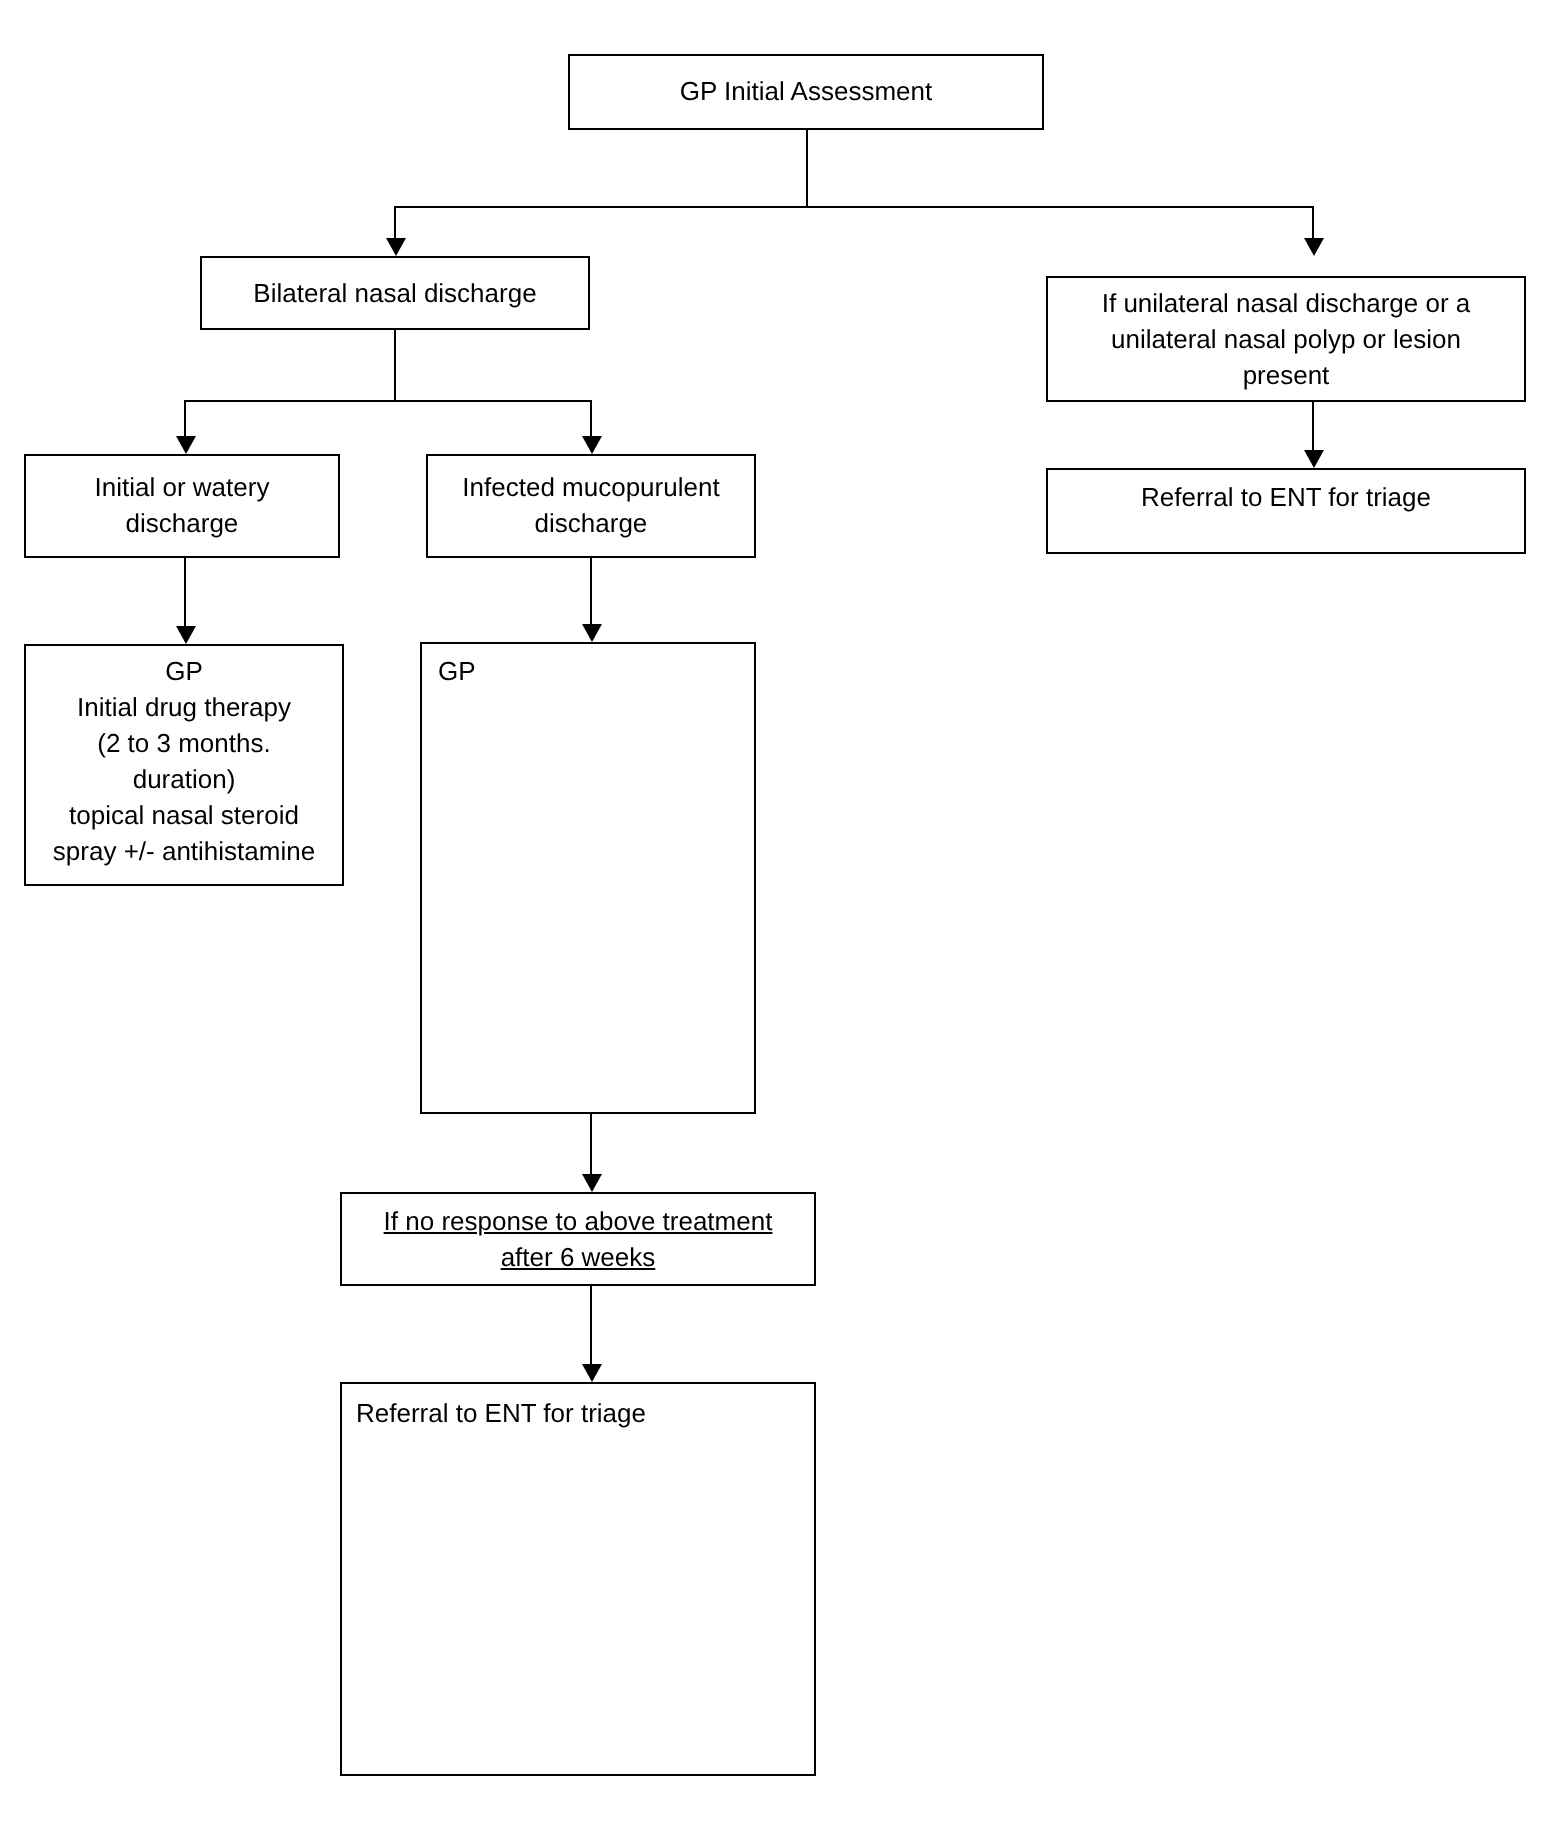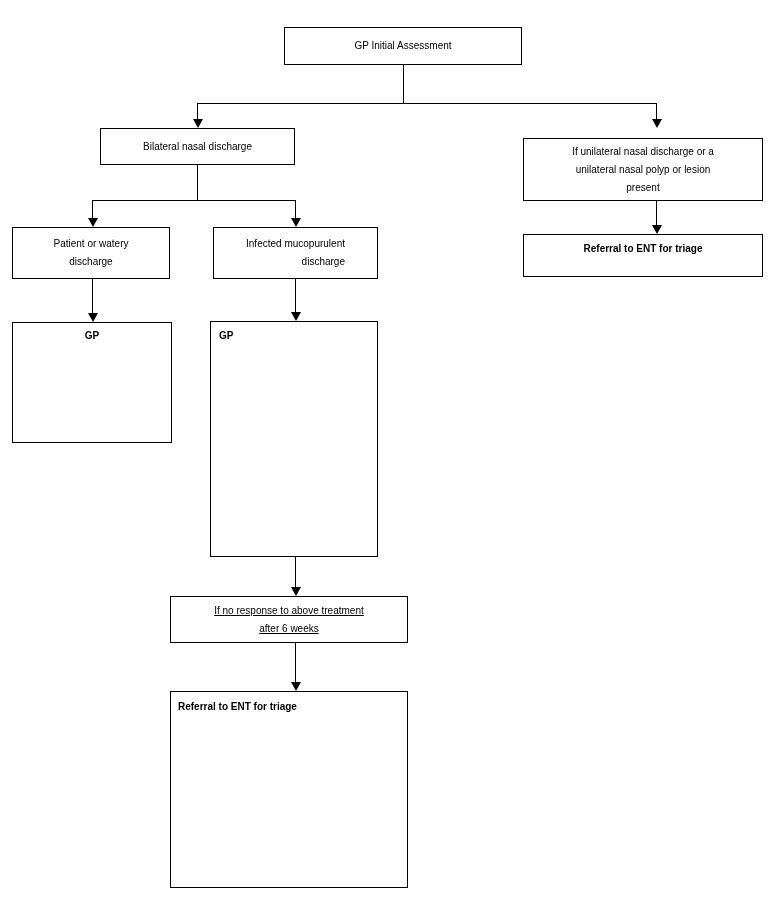--- a/index.html
+++ b/index.html
@@ -6,42 +6,42 @@
     margin: 0;
     padding: 0;
     background: #ffffff;
   }
   .canvas {
     position: relative;
     width: 776px;
     height: 915px;
     background: #ffffff;
     font-family: "Liberation Sans", sans-serif;
-    font-size: 10px;
+    font-size: 13px;
     color: #000000;
     overflow: hidden;
   }
   .node {
     position: absolute;
     border: 1px solid #000000;
     background: #ffffff;
     box-sizing: border-box;
   }
   .center {
     display: flex;
     align-items: center;
     justify-content: center;
     text-align: center;
   }
   .txt {
     white-space: pre-line;
     line-height: 18px;
   }
   .heading {
-    font-weight: bold;
+    font-weight: normal;
     line-height: 18px;
     white-space: pre-line;
   }
   .line {
     position: absolute;
     background: #000000;
   }
   .line.v { width: 1px; }
   .line.h { height: 1px; }
   .arrow {
@@ -54,21 +54,21 @@
   }
 
   
   #n-gp-initial      { left: 284px; top: 27px;  width: 238px; height: 38px; }
   #n-bilateral       { left: 100px; top: 128px; width: 195px; height: 37px; }
   #n-unilateral      { left: 523px; top: 138px; width: 240px; height: 63px; }
   #n-referral-right  { left: 523px; top: 234px; width: 240px; height: 43px;
                        text-align: center; padding-top: 5px; }
   #n-referral-right .heading { display: block; }
   #n-mucoid          { left: 12px;  top: 227px; width: 158px; height: 52px; }
-  #n-infected        { left: 213px; top: 227px; width: 165px; height: 52px; text-align: right; }
+  #n-infected        { left: 213px; top: 227px; width: 165px; height: 52px; }
   #n-gp-left         { left: 12px;  top: 322px; width: 160px; height: 121px;
                        text-align: center; padding-top: 4px; }
   #n-gp-mid          { left: 210px; top: 321px; width: 168px; height: 236px;
                        padding: 5px 8px; }
   #n-gp-mid .heading { margin-bottom: 16px; display: block; }
   #n-no-response     { left: 170px; top: 596px; width: 238px; height: 47px; text-decoration: underline; }
   #n-referral-bottom { left: 170px; top: 691px; width: 238px; height: 197px;
                        padding: 6px 7px; }
   #n-referral-bottom .heading { margin-bottom: 12px; display: block; }
 
@@ -136,31 +136,36 @@
     <span class="txt">If unilateral nasal discharge or a
 unilateral nasal polyp or lesion
 present</span>
   </div>
 
   <div class="node" id="n-referral-right">
     <span class="heading">Referral to ENT for triage</span>
   </div>
 
   <div class="node center" id="n-mucoid">
-    <span class="txt">Patient or watery
+    <span class="txt">Initial or watery
 discharge</span>
   </div>
 
   <div class="node center" id="n-infected">
     <span class="txt">Infected mucopurulent
 discharge</span>
   </div>
 
   <div class="node" id="n-gp-left">
     <span class="heading">GP</span>
+    <div class="txt">Initial drug therapy
+(2 to 3 months.
+duration)
+topical nasal steroid
+spray +/- antihistamine</div>
   </div>
 
   <div class="node" id="n-gp-mid">
     <span class="heading">GP</span>
   </div>
 
   <div class="node center" id="n-no-response">
     <span class="txt">If no response to above treatment
 after 6 weeks</span>
   </div>

